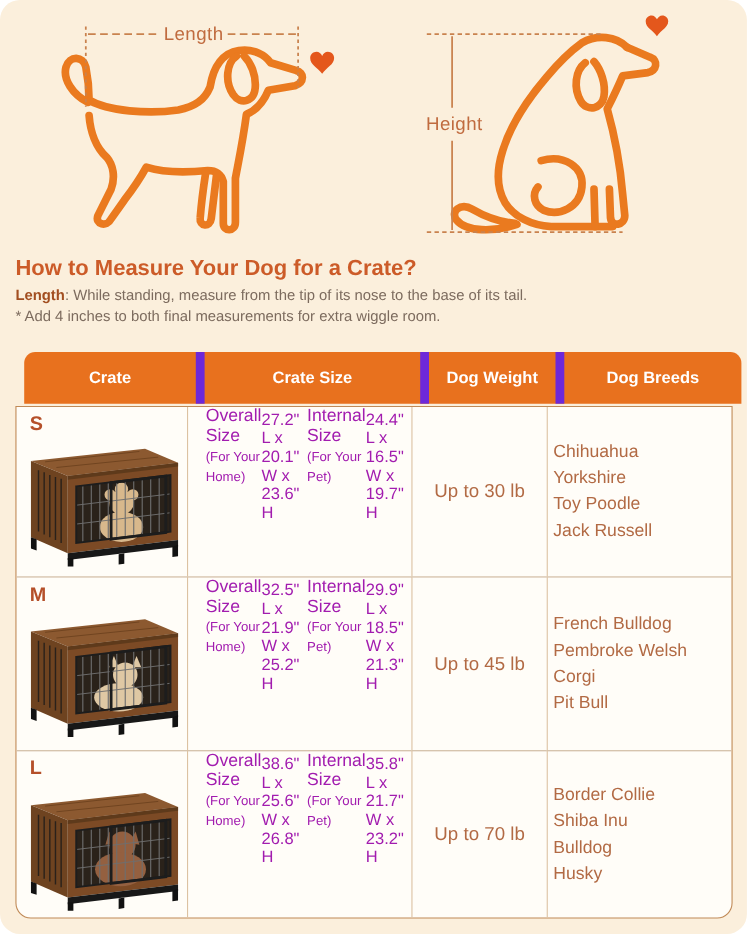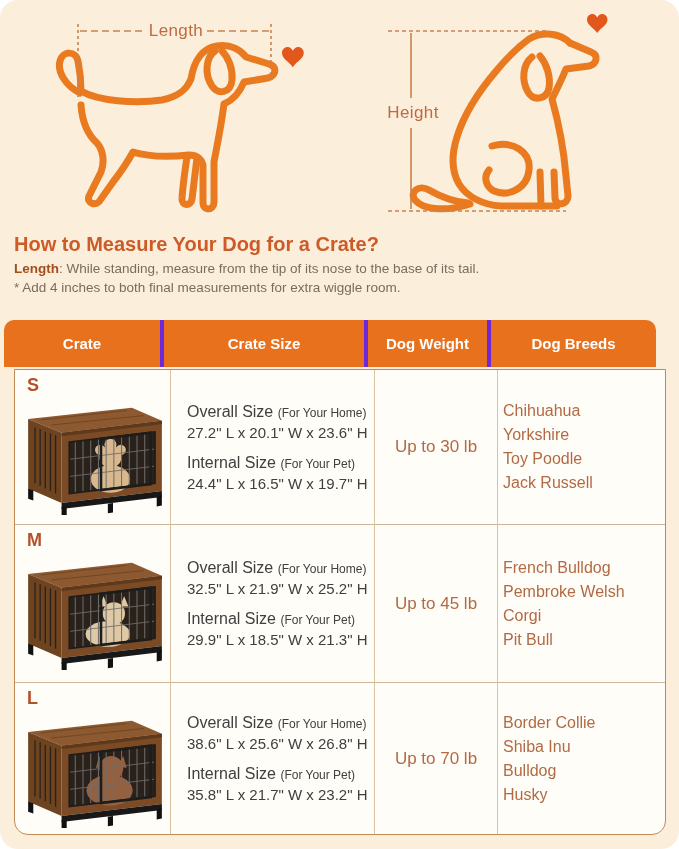--- a/index.html
+++ b/index.html
@@ -11,38 +11,38 @@
   .measure-label { position:absolute; transform:translate(-50%,-50%); font-size:17px; letter-spacing:.4px; color:#C06B3F; }
   .label-length { left:176px; top:31px; }
   .label-height { left:413px; top:113px; }
 
   
   .guide-heading { position:absolute; left:14px; top:233px; font-size:20px; font-weight:700; color:#CC5B28; }
   .guide-lines { position:absolute; left:14px; top:260px; width:650px; font-size:13.5px; line-height:18.5px; color:#7C6B5E; }
   .guide-lines b { color:#A24E20; font-weight:700; }
 
   
-  .thead { position:absolute; left:4px; top:320px; width:652px; height:47px; background:#E8711E;
+  .thead { position:absolute; left:22px; top:320px; width:652px; height:47px; background:#E8711E;
            border-radius:10px 10px 0 0; display:grid; grid-template-columns:156px 204px 123px 169px; }
   .th { display:flex; align-items:center; justify-content:center; color:#FFFFFF; font-weight:700; font-size:15px; }
-  .th + .th { border-left:4px solid #6d28d9; }
+  .th + .th { border-left:8px solid #6d28d9; }
 
   
   .tbody { position:absolute; left:14px; top:369px; width:652px; height:466px; background:#FFFDF8;
            border:1px solid #C08A57; border-radius:0 0 14px 14px; overflow:hidden;
            display:grid; grid-template-columns:155px 204px 123px 168px; grid-template-rows:154px 158px 1fr; }
   .td { min-width:0; }
   .col2,.col3,.col4 { border-left:1px solid #DCC2A2; }
   .bt { border-top:1px solid #CDB69C; }
 
   .c-crate { position:relative; }
   .size-letter { position:absolute; left:12px; top:5px; font-size:18px; font-weight:700; color:#B5502A; }
   .crate-svg { position:absolute; left:7px; top:25px; width:146px; height:120px; }
 
-  .c-size { display:flex; flex-direction:column; justify-content:center; padding-left:16px; color:#404040; }
+  .c-size { display:flex; justify-content:center; padding-left:16px; color:#a21caf; }
   .sz-label { font-size:16px; }
   .sz-sub { font-size:12px; }
   .sz-dims { font-size:15px; margin-top:3px; }
   .sz-gap { height:13px; }
 
   .c-weight { display:flex; align-items:center; justify-content:center; font-size:17px; color:#B26A44; }
   .c-breeds { display:flex; flex-direction:column; justify-content:center; padding-left:5px; font-size:16px; line-height:24px; color:#B26A44; }
 
   
   .crate-s .dog { fill:#D8B88C; }

